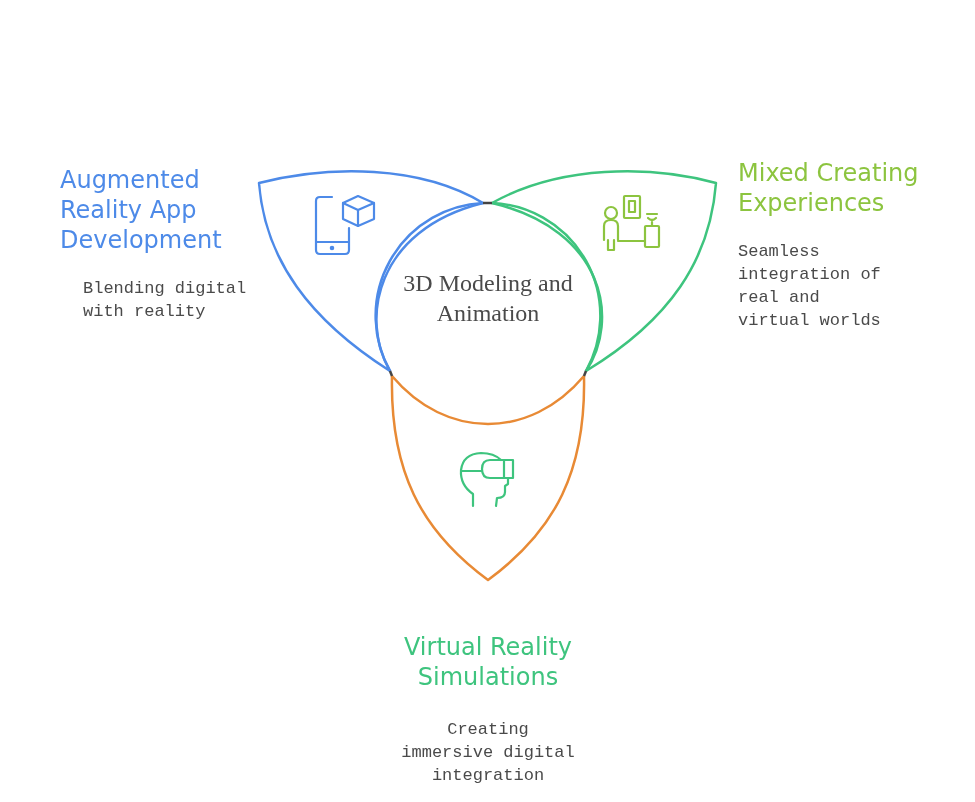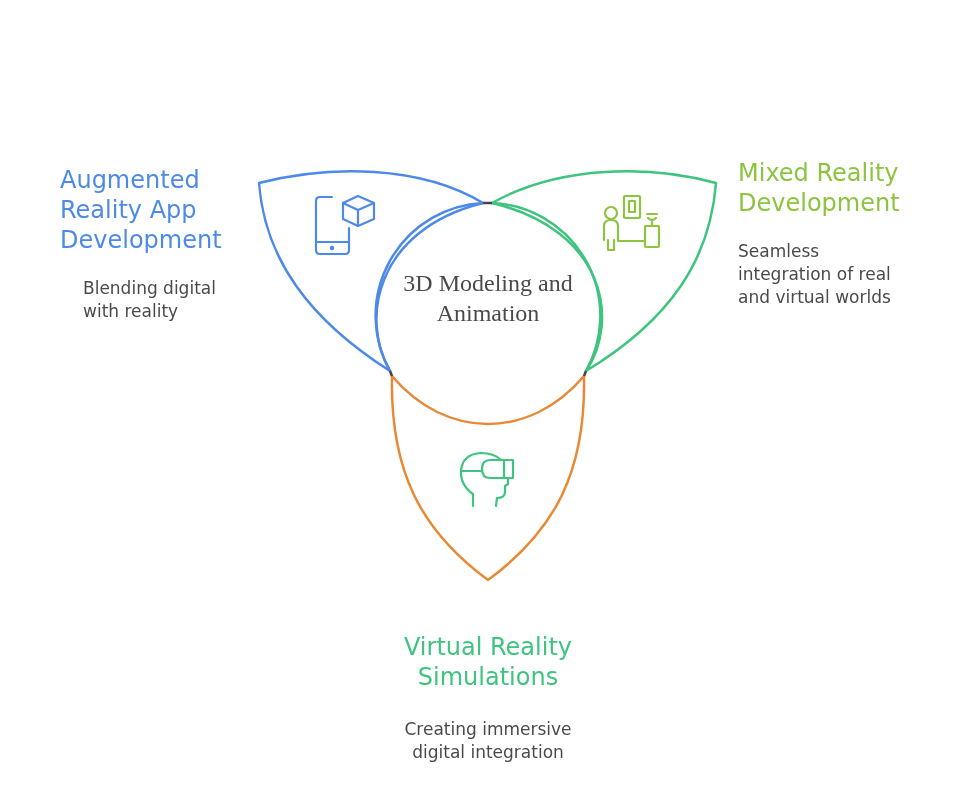--- a/index.html
+++ b/index.html
@@ -1,20 +1,20 @@
 <!DOCTYPE html>
 <html><head>
 <meta charset="utf-8">
 <style>
   html, body { margin:0; padding:0; background:#ffffff; }
   body { width:975px; height:802px; position:relative; overflow:hidden;
          font-family:"DejaVu Sans", sans-serif; }
   svg.diagram { position:absolute; left:0; top:0; }
   .title { position:absolute; font-size:24px; line-height:30px; }
-  .desc { position:absolute; font-size:17px; line-height:23px; color:#4a4a4a; }
+  .desc { position:absolute; font-size:17px; line-height:23px; color:#4a4a4a;font-family:Liberation Mono, monospace; }
   .center-label { position:absolute; left:395px; top:268px; width:186px; text-align:center;
                   font-size:24px; line-height:30px; color:#4a4a4a;font-family:Liberation Serif, serif; }
   .right { text-align:left; }
   .left { text-align:left; }
   .middle { text-align:center; }
 </style>
 </head>
 <body>
 
 <svg class="diagram" width="975" height="802" viewBox="0 0 975 802">
@@ -55,19 +55,19 @@
     <line x1="462" y1="471" x2="482" y2="471"></line>
     <path d="M 490 460 L 513 460 L 513 478 L 490 478 Q 482 478 482 469 Q 482 460 490 460 Z"></path>
     <line x1="504" y1="460" x2="504" y2="478"></line>
     <path d="M 508 478 L 508 484 L 505 486 L 505 492 Q 505 498 497 498 L 496 506"></path>
   </g>
 </svg>
 
 <div class="title right" style="left:60px; top:165px; width:178px; color:#4d8ae8;">Augmented Reality App Development</div>
 <div class="desc right" style="left:83px; top:277px; width:168px;">Blending digital with reality</div>
 
-<div class="title left" style="left:738px; top:158px; width:190px; color:#8cc43f;">Mixed Reality Development</div>
+<div class="title left" style="left:738px; top:158px; width:190px; color:#8cc43f;">Mixed Creating Experiences</div>
 <div class="desc left" style="left:738px; top:240px; width:160px;">Seamless integration of real and virtual worlds</div>
 
 <div class="title middle" style="left:398px; top:632px; width:180px; color:#3ec47e;">Virtual Reality Simulations</div>
 <div class="desc middle" style="left:398px; top:718px; width:180px;">Creating immersive digital integration</div>
 
 <div class="center-label">3D Modeling and Animation</div>
 
 </body></html>

